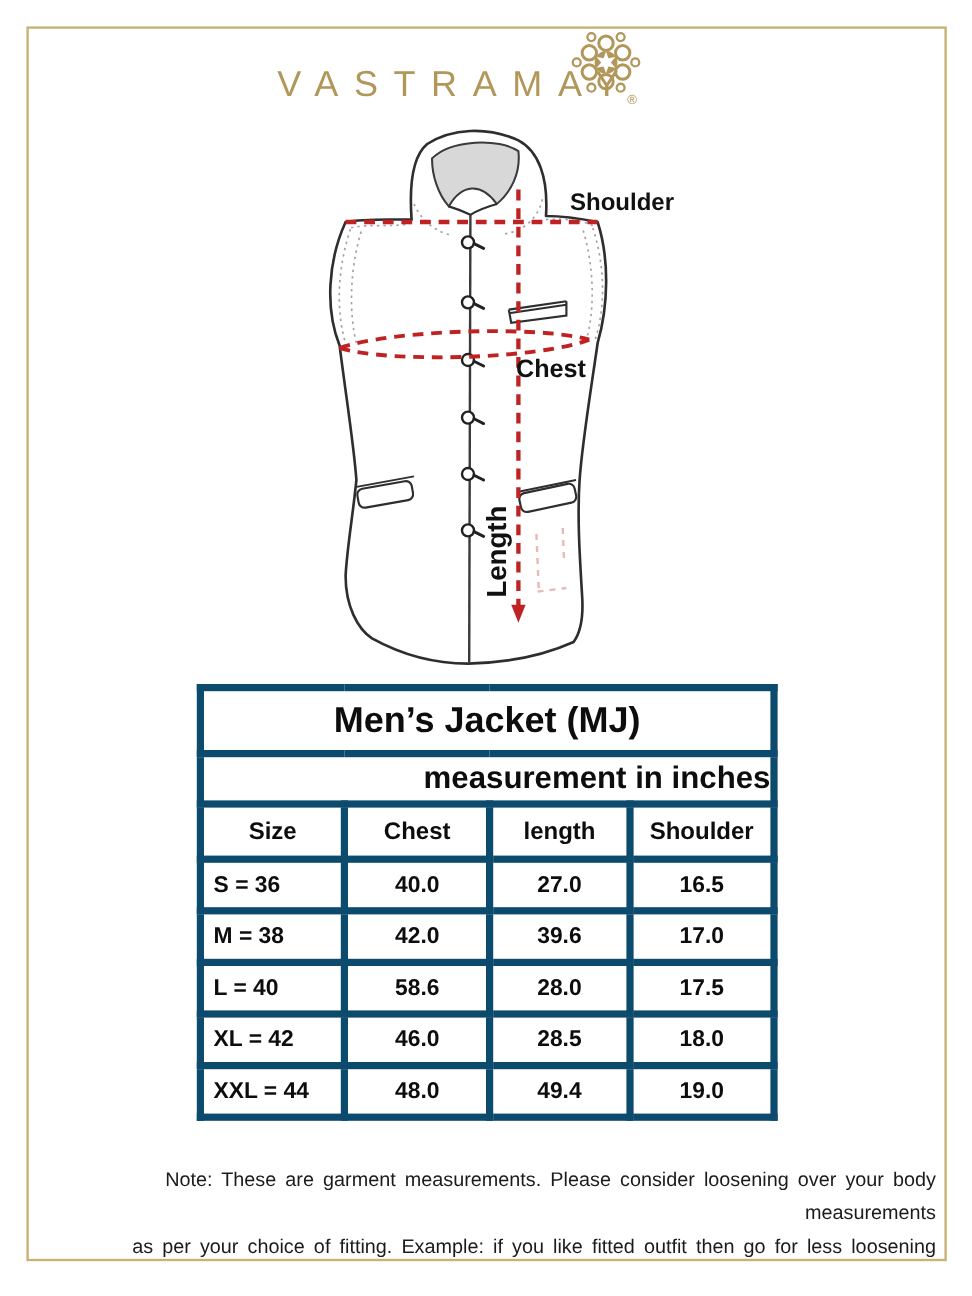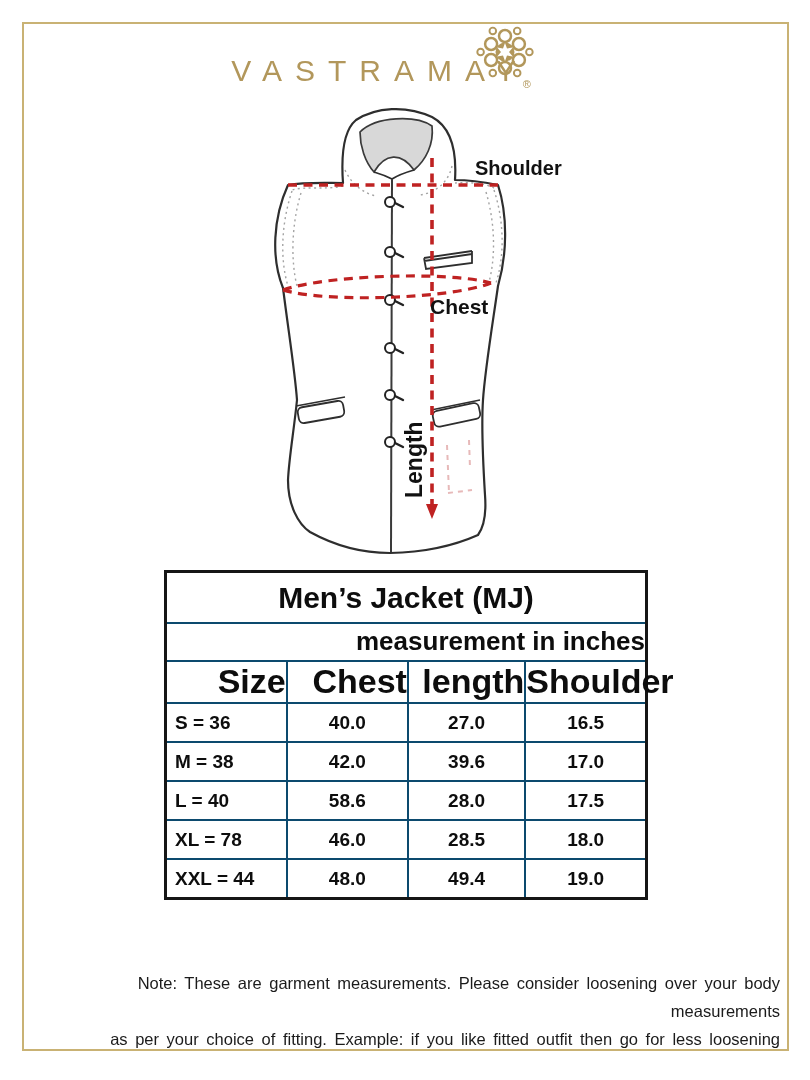--- a/index.html
+++ b/index.html
@@ -12,25 +12,25 @@
          color:#b2975b;font-size:30px;font-weight:400;letter-spacing:13px;white-space:nowrap;}
   .brand .reg{font-size:11px;letter-spacing:0;position:relative;top:7px;left:-6px;}
   .ornament{position:absolute;left:474px;top:21px;width:62px;height:62px;}
 
   
   .jacket-svg{position:absolute;left:248px;top:100px;width:324px;height:462px;}
 
   
   .table-wrap{position:absolute;left:164px;top:570px;width:484px;}
   table.size-chart{border-collapse:collapse;width:100%;table-layout:fixed;border:3px solid #161616;color:#0d0d0d;}
-  table.size-chart td,table.size-chart th{border:2px solid #0c4a6e;text-align:center;vertical-align:middle;
+  table.size-chart td,table.size-chart th{border:6px solid #0c4a6e;text-align:center;vertical-align:middle;
       font-weight:bold;padding:0;line-height:1.05;}
   tr.title-row td{height:49px;font-size:30px;}
   tr.subtitle-row td{height:36px;font-size:26px;text-align:right;}
-  tr.header-row th{height:40px;font-size:34px;text-align:right;}
+  tr.header-row th{height:40px;font-size:20px;}
   tr.data-row td{height:37px;font-size:19px;}
   tr.data-row td.size-cell{text-align:left;padding-left:8px;}
 
   
   .note{position:absolute;left:30px;top:969px;width:750px;text-align:right;color:#1b1b1b;
         font-size:16.5px;line-height:28px;word-spacing:3px;}
 </style>
 </head>
 <body>
 
@@ -188,21 +188,21 @@
         <td>39.6</td>
         <td>17.0</td>
       </tr>
       <tr class="data-row">
         <td class="size-cell">L = 40</td>
         <td>58.6</td>
         <td>28.0</td>
         <td>17.5</td>
       </tr>
       <tr class="data-row">
-        <td class="size-cell">XL = 78</td>
+        <td class="size-cell">XL = 42</td>
         <td>46.0</td>
         <td>28.5</td>
         <td>18.0</td>
       </tr>
       <tr class="data-row">
         <td class="size-cell">XXL = 44</td>
         <td>48.0</td>
         <td>49.4</td>
         <td>19.0</td>
       </tr>

